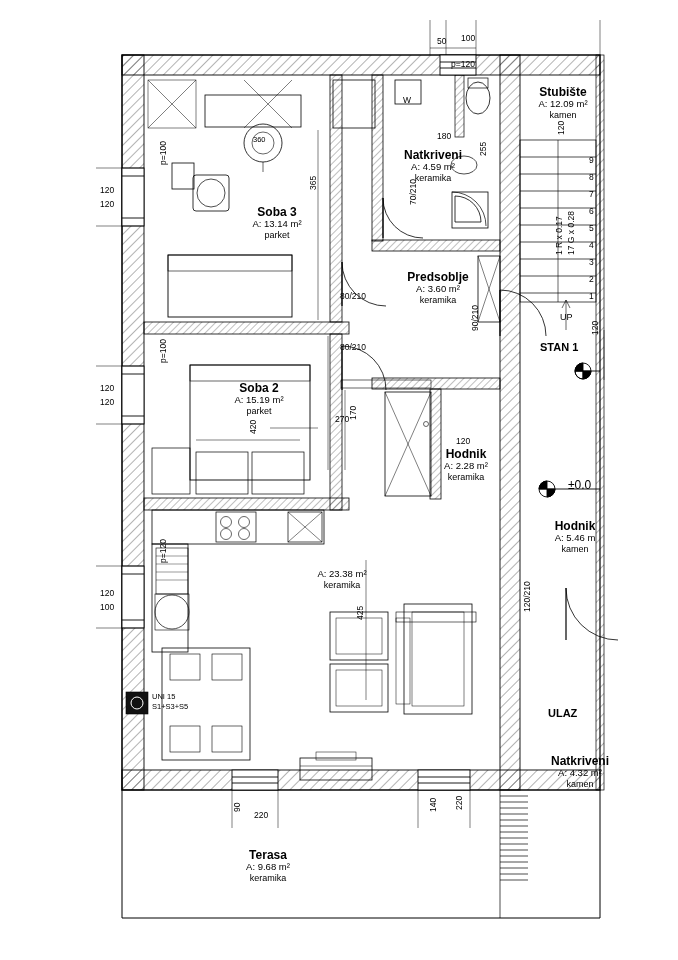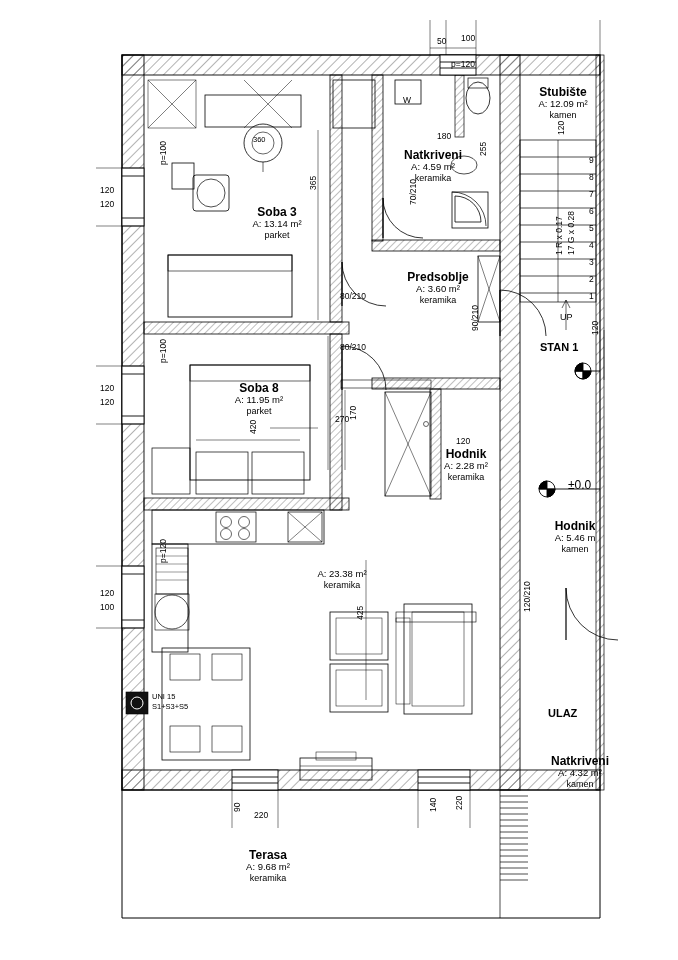--- a/index.html
+++ b/index.html
@@ -276,22 +276,22 @@
   </g>
 </svg>
 
 <div id="labels">
     <div class="room" style="left: 222px; top: 206px; width: 110px;">
       <div class="name">Soba 3</div>
       <div class="area">A: 13.14  m²</div>
       <div class="mat">parket</div>
     </div>
     <div class="room" style="left: 204px; top: 382px; width: 110px;">
-      <div class="name">Soba 8</div>
-      <div class="area">A: 11.95  m²</div>
+      <div class="name">Soba 2</div>
+      <div class="area">A: 15.19  m²</div>
       <div class="mat">parket</div>
     </div>
     <div class="room" style="left: 392px; top: 149px; width: 82px;">
       <div class="name">Natkriveni</div>
       <div class="area">A: 4.59  m²</div>
       <div class="mat">keramika</div>
     </div>
     <div class="room" style="left: 396px; top: 271px; width: 84px;">
       <div class="name">Predsoblje</div>
       <div class="area">A: 3.60  m²</div>

